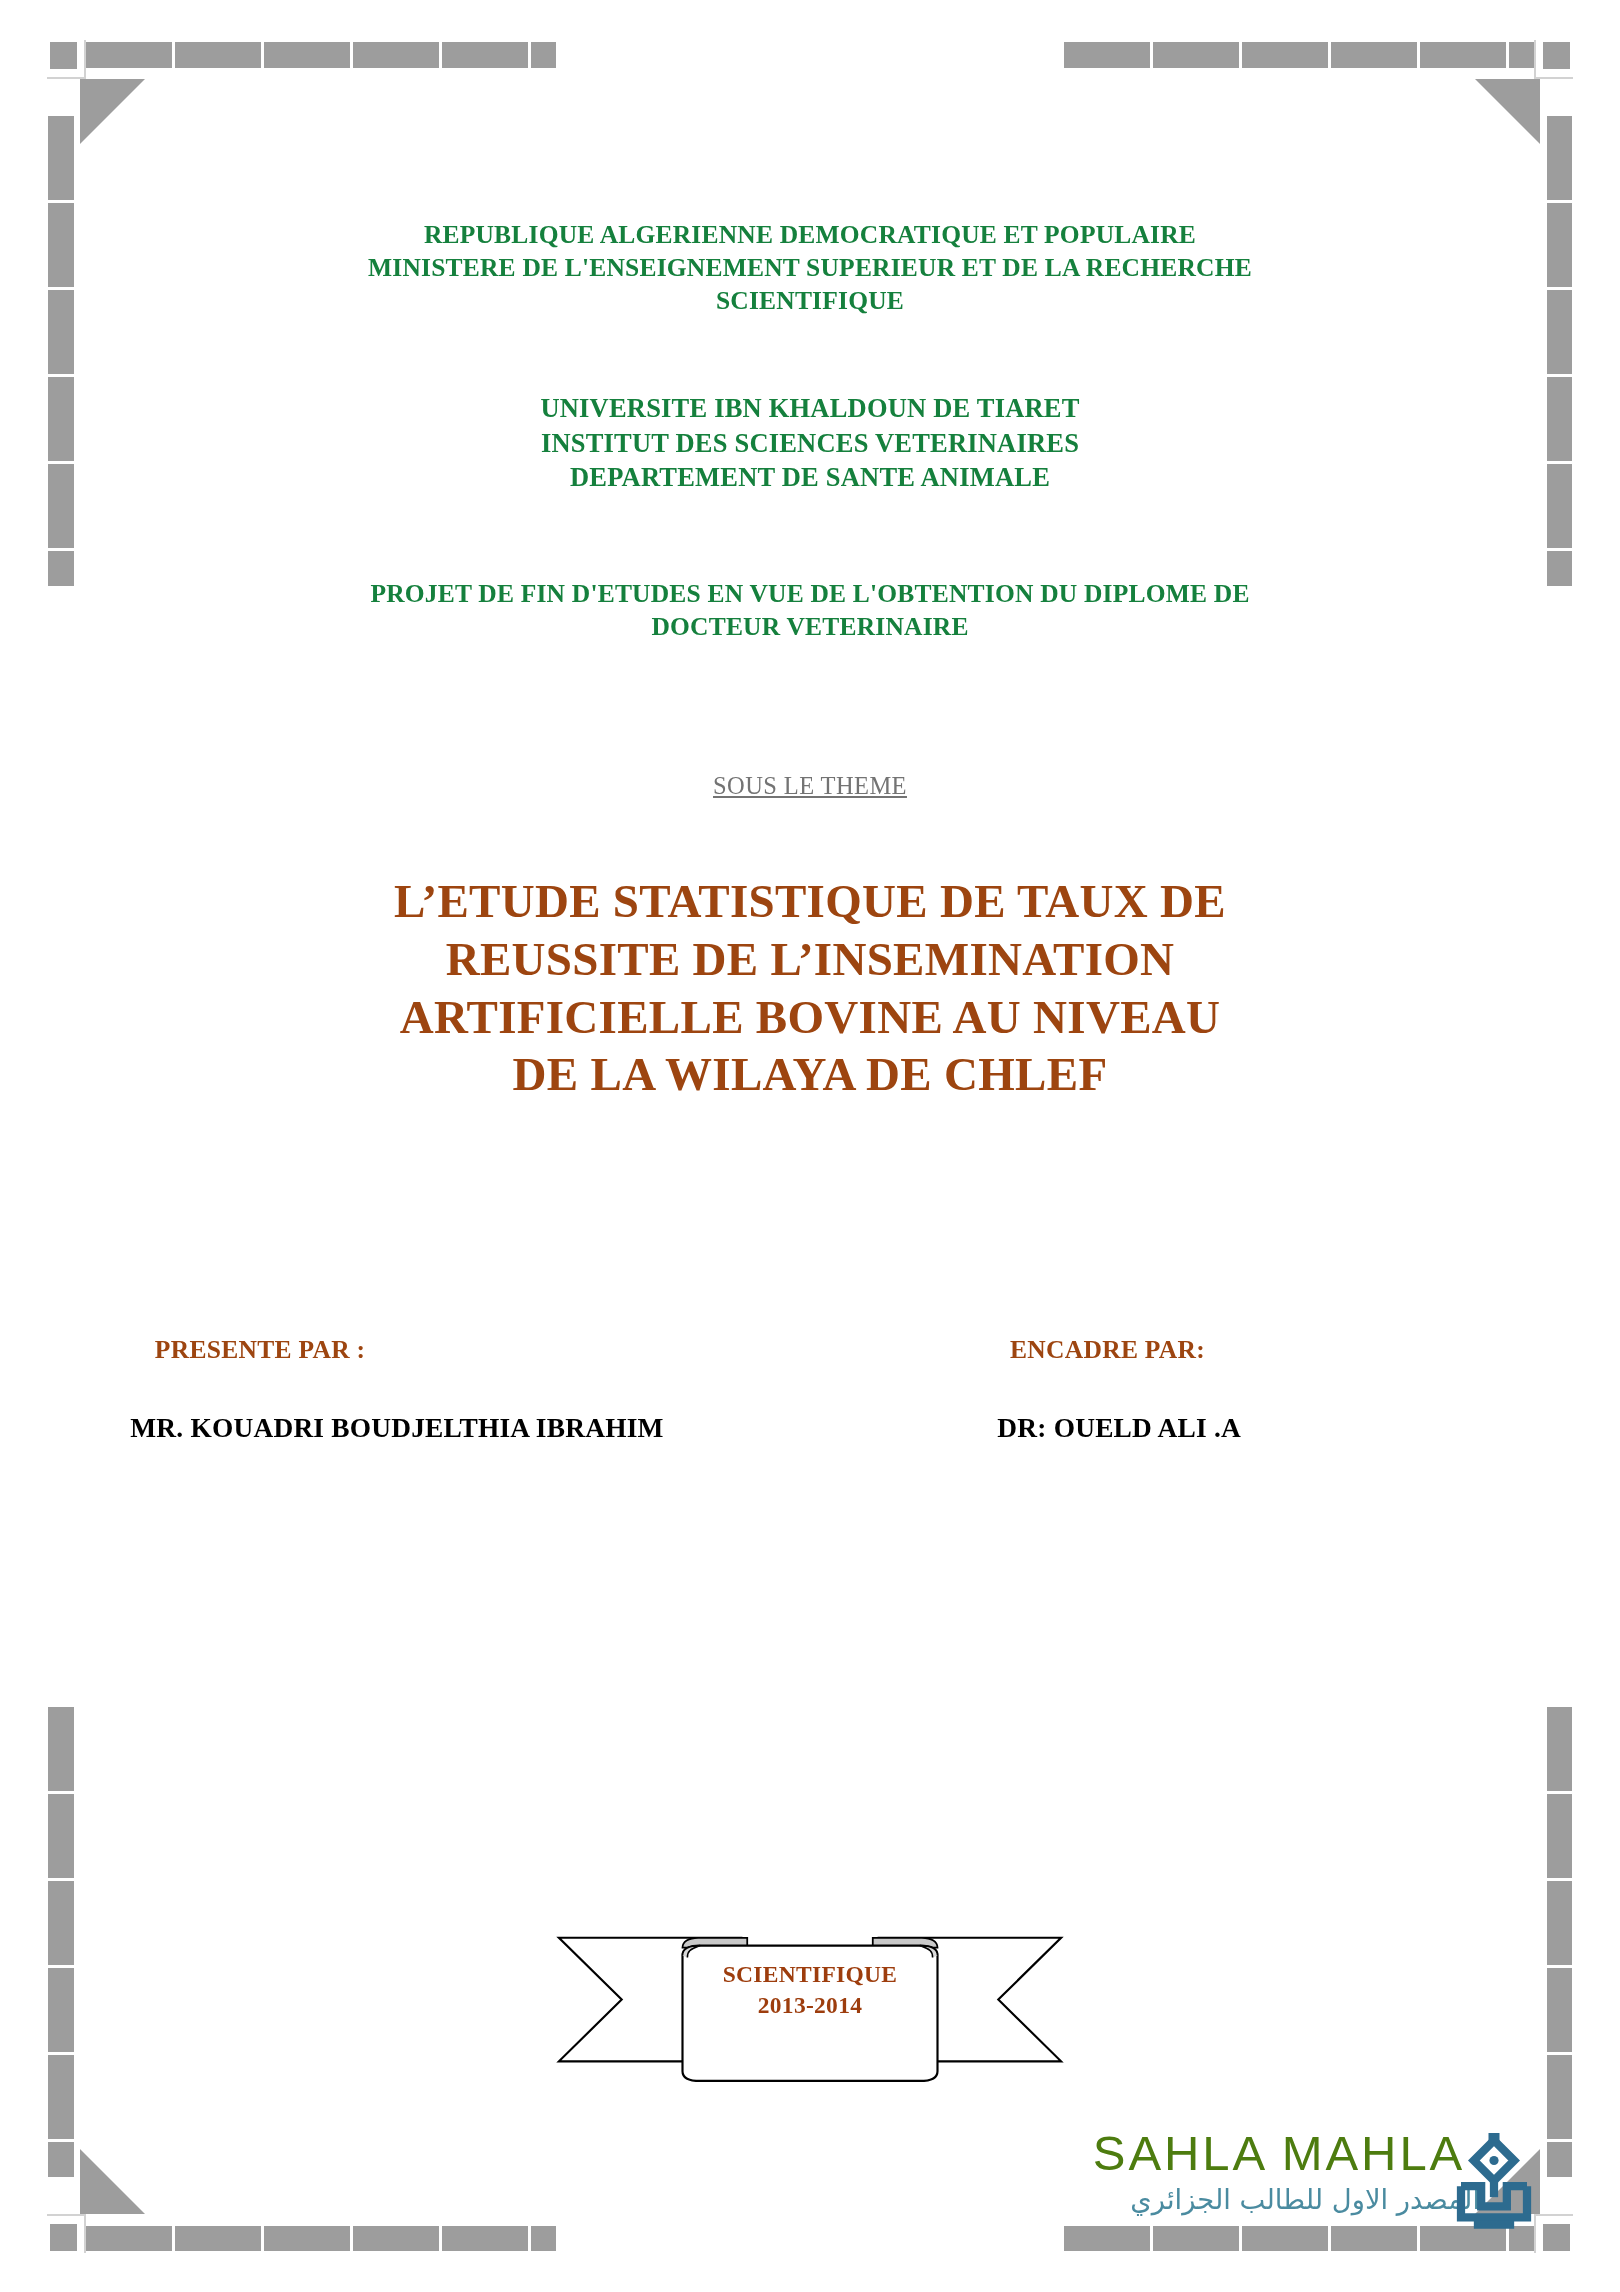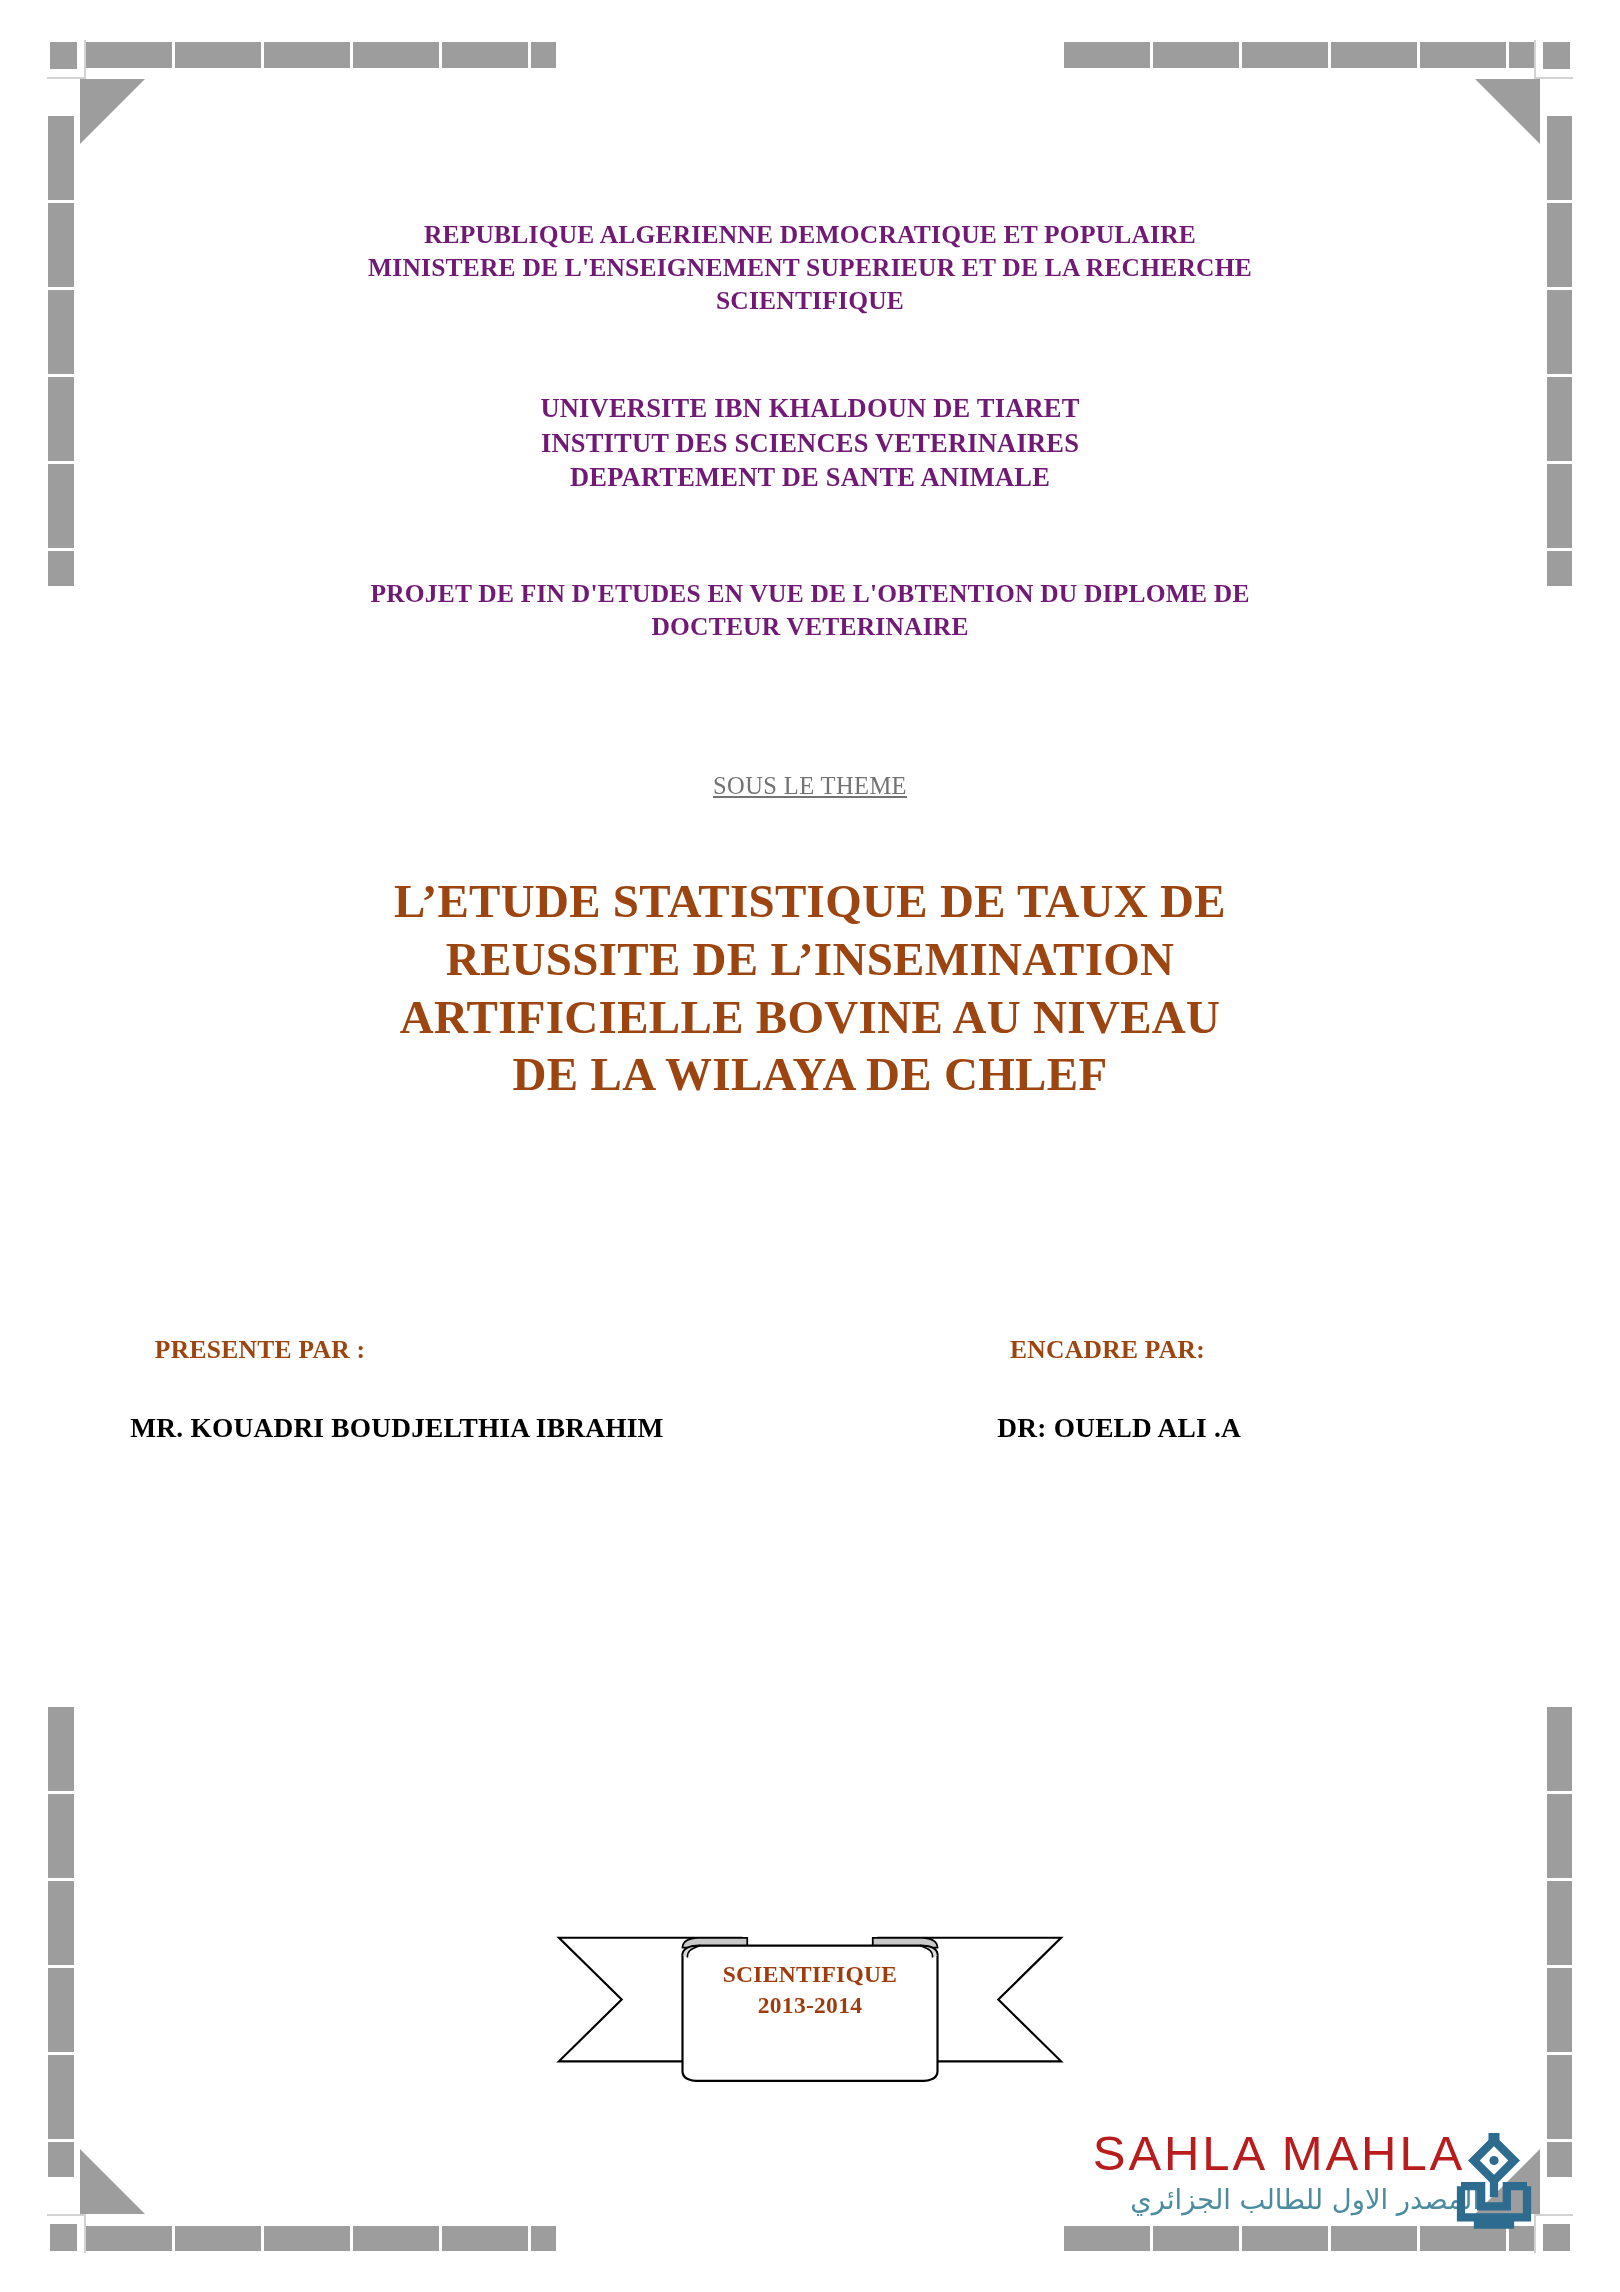--- a/index.html
+++ b/index.html
@@ -89,21 +89,21 @@
     right: 147px;
     top: 0;
     bottom: 0;
   }
 
   .block { text-align: center; }
 
   .hdr-line {
     font-size: 25.5px;
     font-weight: bold;
-    color: #701a75;
+    color: #15803d;
     line-height: 1.30;
     letter-spacing: 0.2px;
   }
 
   .grp-ministry { margin-top: 218px; }
   .grp-university { margin-top: 74px; }
   .grp-project { margin-top: 82px; }
 
   .uni-line { font-size: 26.5px; }
 
@@ -190,21 +190,21 @@
   }
   .wm-name {
     position: absolute;
     left: 0; top: 2px;
     width: 382px;
     text-align: center;
     font-family: "Liberation Sans", "DejaVu Sans", sans-serif;
     font-size: 49px;
     font-weight: normal;
     letter-spacing: 2.9px;
-    color: #b91c1c;
+    color: #4d7c0f;
     white-space: nowrap;
   }
   .wm-ar {
     position: absolute;
     left: 0; top: 61px;
     width: 392px;
     text-align: right;
     direction: rtl;
     font-family: "DejaVu Sans", sans-serif;
     font-size: 27.4px;

